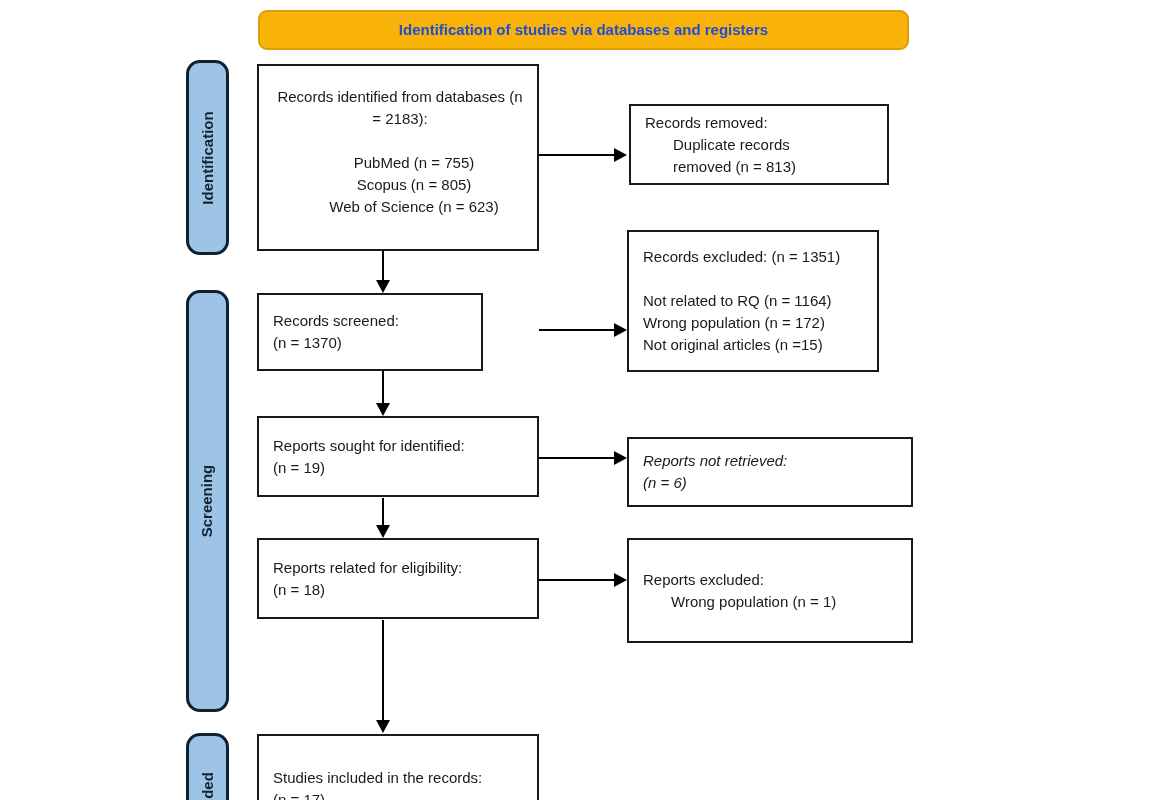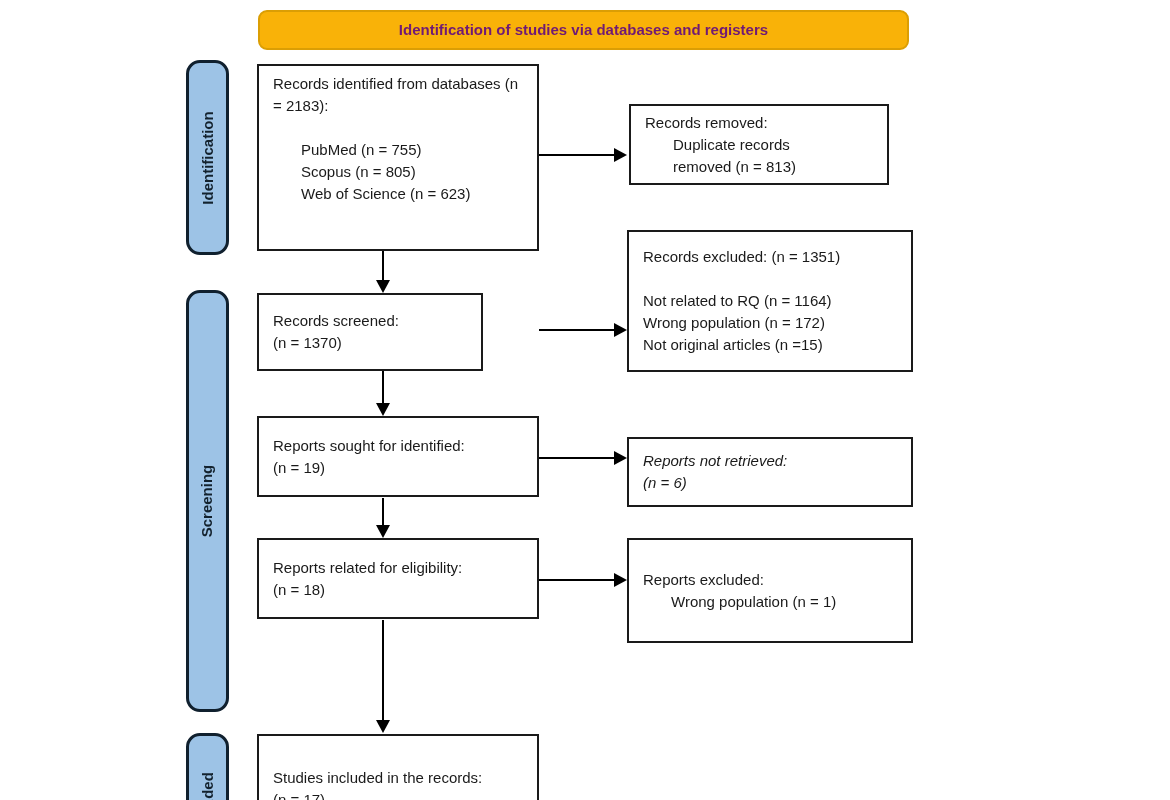--- a/index.html
+++ b/index.html
@@ -24,21 +24,21 @@
     left: 258px; top: 10px;
     width: 651px; height: 40px;
     box-sizing: border-box;
     background: var(--banner-bg, #F9B208);
     border: 2px solid var(--banner-border, #DB9E04);
     border-radius: 9px;
     display: flex;
     align-items: center;
     justify-content: center;
     font-weight: bold;
-    color: #701a75;
+    color: #1d4ed8;
   }
 
   
   .pill {
     position: absolute;
     left: 186px;
     width: 43px;
     box-sizing: border-box;
     background: var(--stage-bg, #9DC3E6);
     border: 3px solid var(--stage-border, #10202E);
@@ -62,32 +62,32 @@
   .box {
     position: absolute;
     box-sizing: border-box;
     background: #ffffff;
     border: 2px solid var(--box-border, #1A1A1A);
     display: flex;
     flex-direction: column;
     justify-content: center;
     padding: 6px 10px 6px 14px;
   }
-  .box.top-align { justify-content: flex-start; padding-top: 7px; }
+  .box.top-align { justify-content: flex-start; padding-top: 20px; text-align: center; }
   .indent { margin-left: 28px; }
   .spacer { height: 22px; }
 
   .b-identified   { left: 257px; top: 64px;  width: 282px; height: 187px; }
   .b-screened     { left: 257px; top: 293px; width: 226px; height: 78px;  }
   .b-sought       { left: 257px; top: 416px; width: 282px; height: 81px;  }
   .b-assessed     { left: 257px; top: 538px; width: 282px; height: 81px;  }
   .b-included     { left: 257px; top: 734px; width: 282px; height: 110px; }
 
   .b-removed      { left: 629px; top: 104px; width: 260px; height: 81px;  }
-  .b-excluded     { left: 627px; top: 230px; width: 286px; height: 142px; justify-content: center; }
+  .b-excluded     { left: 627px; top: 230px; width: 252px; height: 142px; justify-content: center; }
   .b-notretrieved { left: 627px; top: 437px; width: 286px; height: 70px; font-style: italic;  }
   .b-repexcluded  { left: 627px; top: 538px; width: 286px; height: 105px;  }
 
   
   .harrow {
     position: absolute;
     height: 0;
     border-top: 2px solid var(--arrow, #000000);
   }
   .harrow::after {

